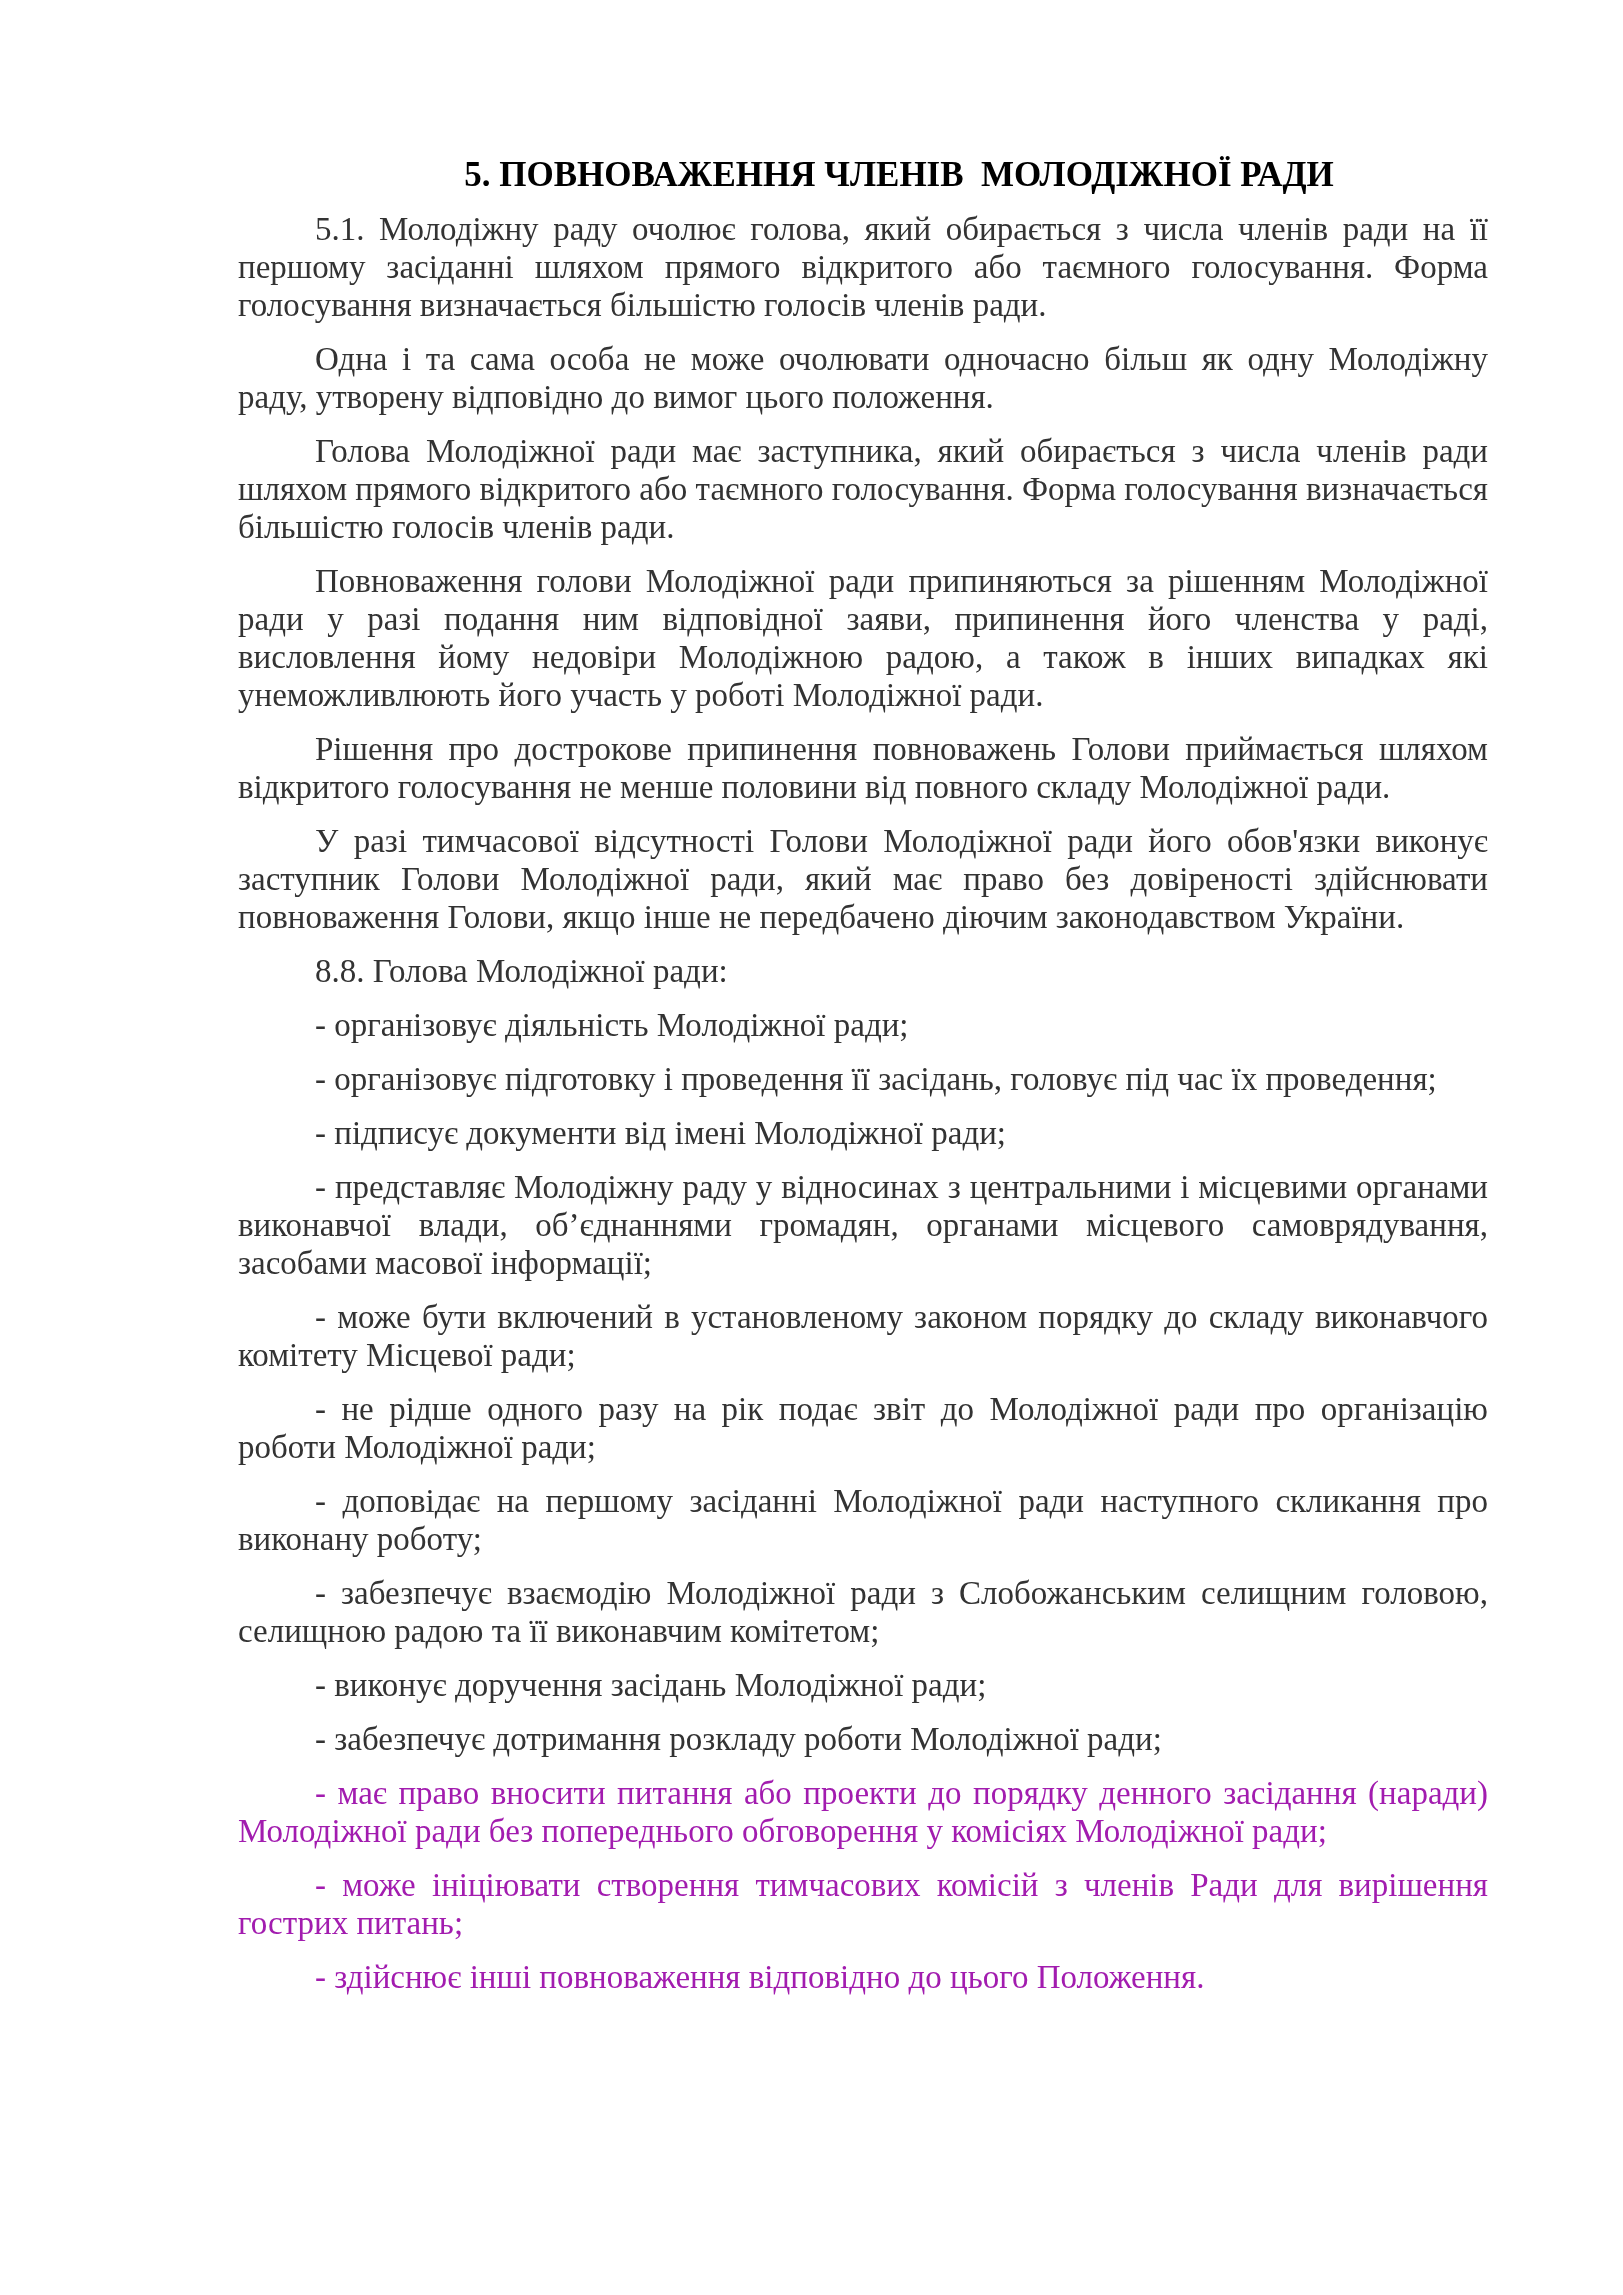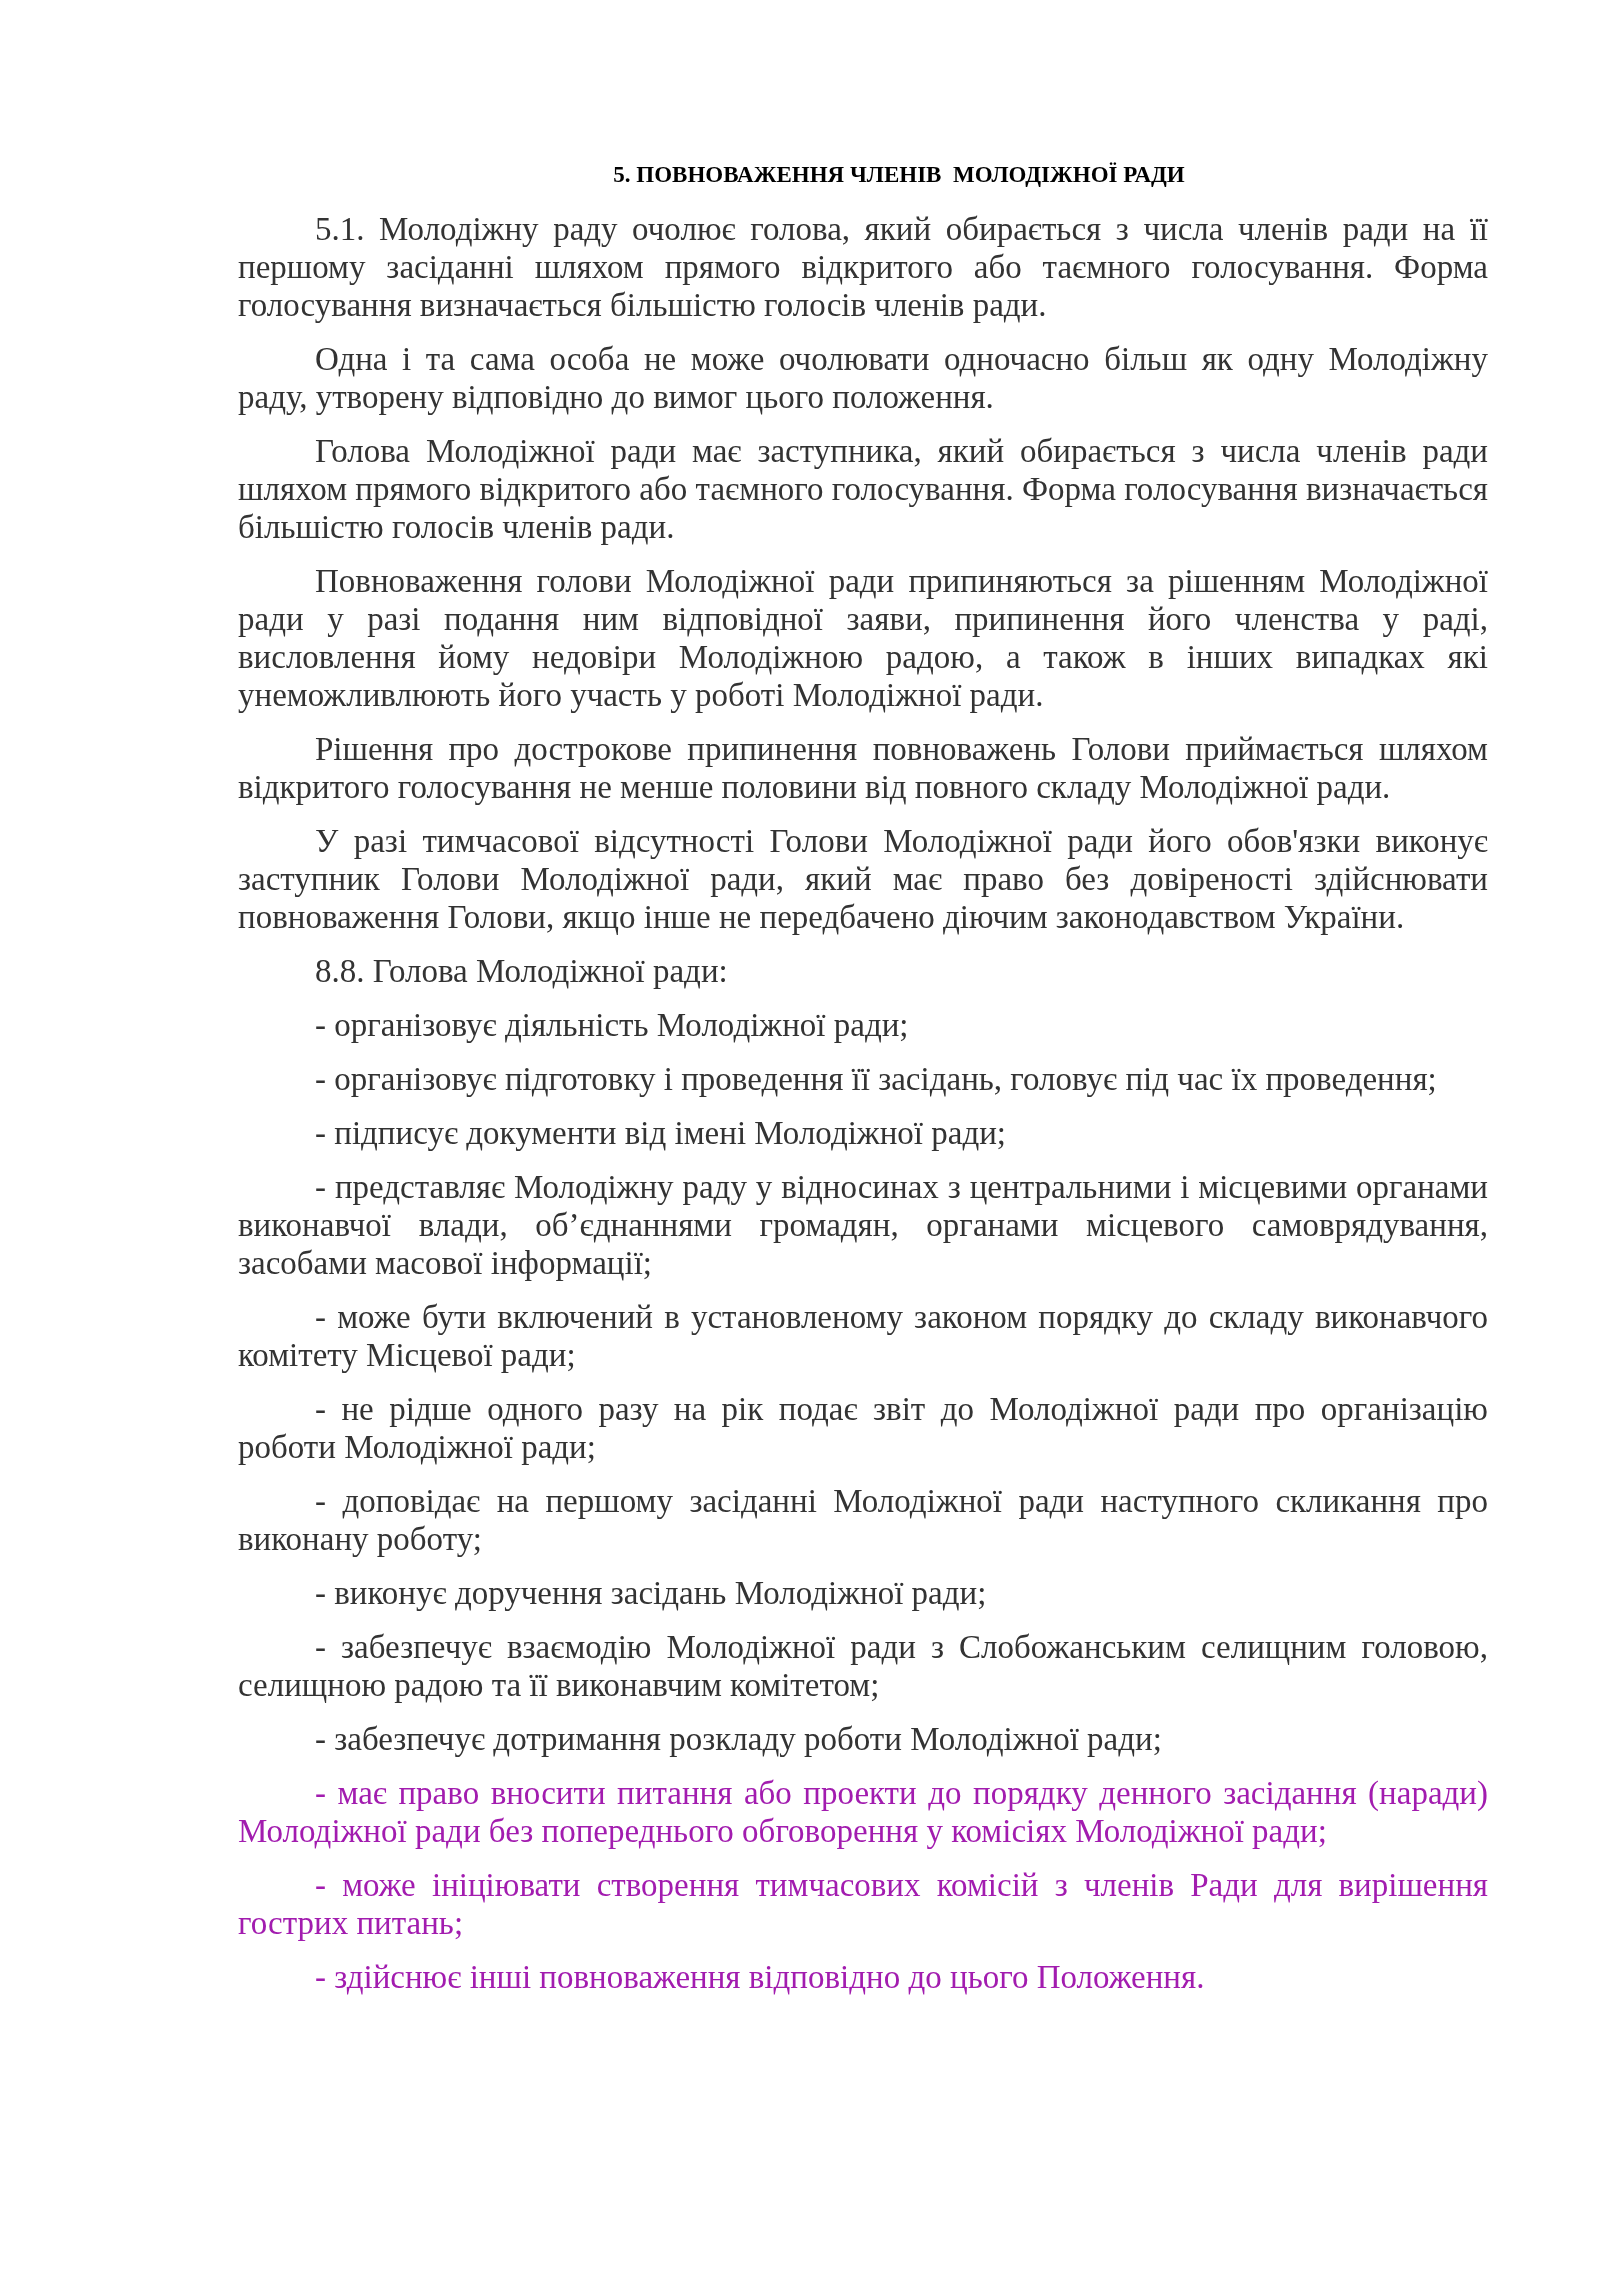--- a/index.html
+++ b/index.html
@@ -13,21 +13,21 @@
     font-size: 33px;
     line-height: 38px;
     color: #333333;
   }
   .title {
     margin: 0 0 16px 0;
     padding-left: 76px;
     text-align: center;
     font-weight: bold;
     color: #000000;
-    font-size: 23px;
+    font-size: 35px;
     line-height: 38px;
     white-space: pre;
   }
   .para {
     margin: 0 0 16px 4px;
     text-indent: 77px;
     text-align: justify;
     text-align-last: left;
   }
   .para.dark { color: #a21caf; }
@@ -45,20 +45,20 @@
   <p class="para">Рішення про дострокове припинення повноважень Голови приймається шляхом відкритого голосування не менше половини від повного складу Молодіжної ради.</p>
   <p class="para">У разі тимчасової відсутності Голови Молодіжної ради його обов'язки виконує заступник Голови Молодіжної ради,  який має право без довіреності здійснювати повноваження Голови, якщо інше не передбачено діючим законодавством України.</p>
   <p class="para">8.8. Голова Молодіжної ради:</p>
   <p class="para">- організовує діяльність Молодіжної ради;</p>
   <p class="para">- організовує підготовку і проведення її засідань, головує під час їх проведення;</p>
   <p class="para">- підписує документи від імені Молодіжної ради;</p>
   <p class="para">- представляє Молодіжну раду у відносинах з центральними і місцевими органами виконавчої влади, об’єднаннями громадян, органами місцевого самоврядування, засобами масової інформації;</p>
   <p class="para">- може бути включений в установленому законом порядку до складу виконавчого комітету Місцевої ради;</p>
   <p class="para">- не рідше одного разу на рік подає звіт до Молодіжної ради про організацію роботи Молодіжної ради;</p>
   <p class="para">- доповідає на першому засіданні Молодіжної ради наступного скликання про виконану роботу;</p>
+  <p class="para">- забезпечує взаємодію Молодіжної ради з Слобожанським селищним головою, селищною радою та її виконавчим комітетом;</p>
   <p class="para">- виконує доручення засідань Молодіжної ради;</p>
-  <p class="para">- забезпечує взаємодію Молодіжної ради з Слобожанським селищним головою, селищною радою та її виконавчим комітетом;</p>
   <p class="para">- забезпечує дотримання розкладу роботи Молодіжної ради;</p>
   <p class="para dark">- має право вносити питання або проекти до порядку денного засідання (наради) Молодіжної ради без попереднього обговорення у комісіях Молодіжної ради;</p>
   <p class="para dark">- може ініціювати створення тимчасових комісій з членів Ради для вирішення гострих питань;</p>
   <p class="para dark">- здійснює інші повноваження відповідно до цього Положення.</p>
 </div>
 
 
 </body></html>

